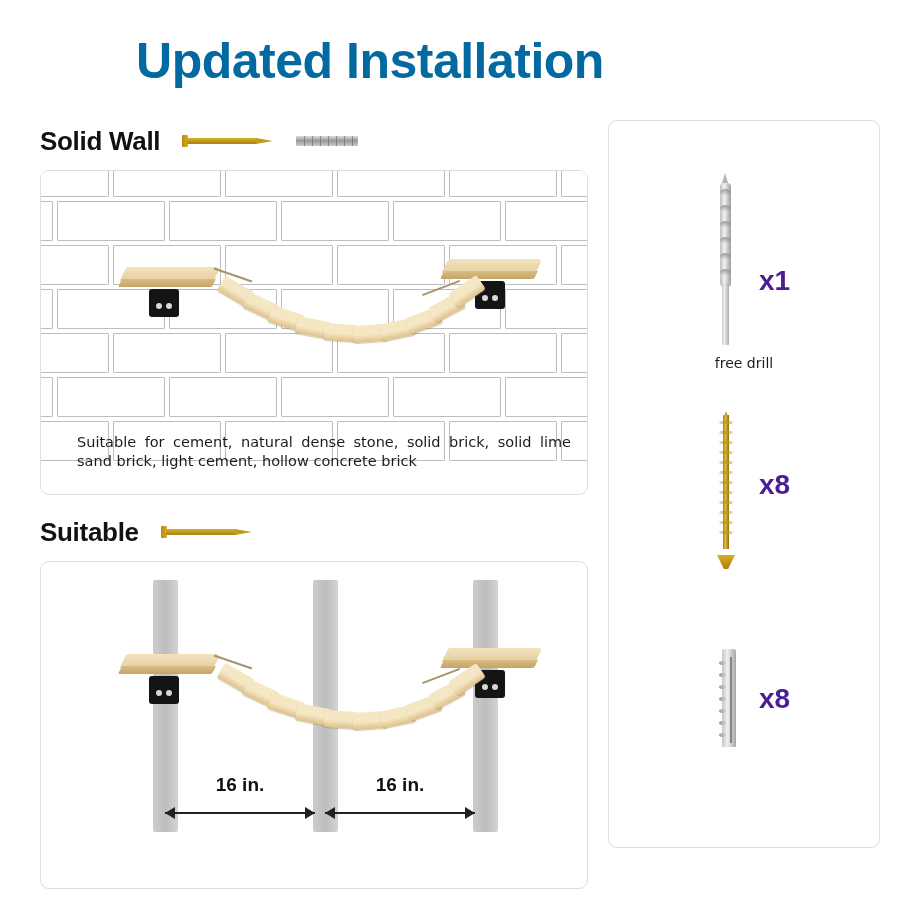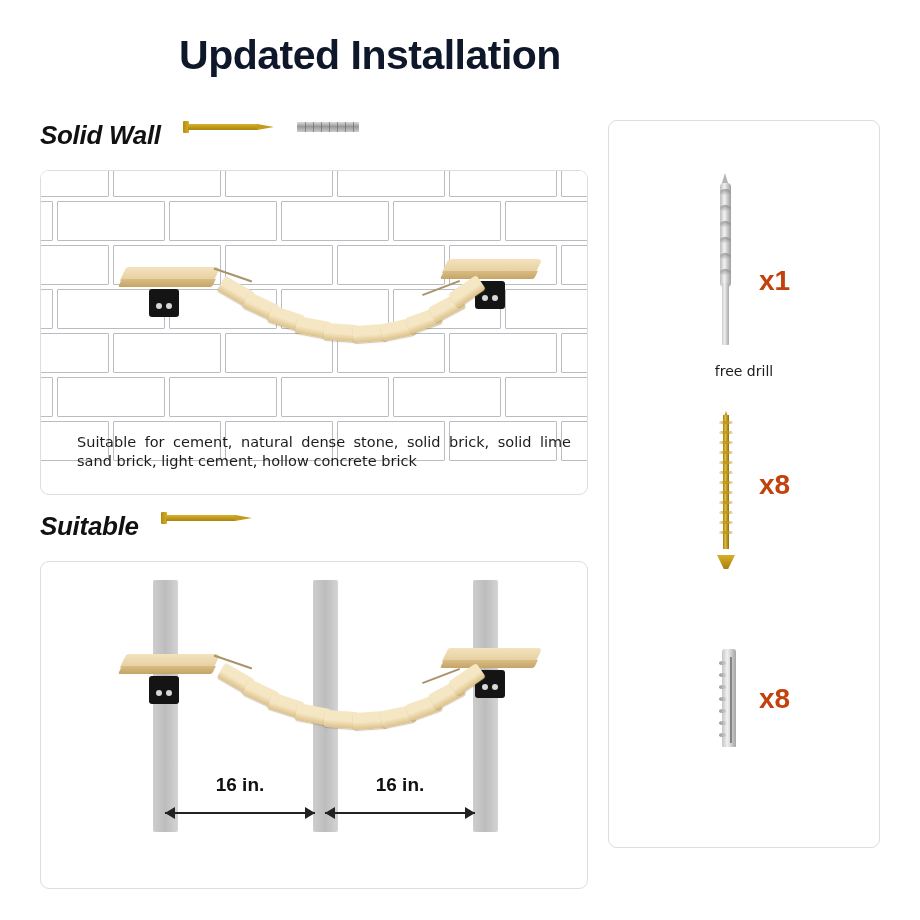--- a/index.html
+++ b/index.html
@@ -10,32 +10,32 @@
     font-family: "Liberation Sans", "DejaVu Sans", sans-serif;
     position: relative;
     overflow: hidden;
   }
 
   
   .page-title {
     position: absolute;
     top: 32px; left: 0; width: 740px;
     text-align: center;
-    font-size: 41px;
+    font-size: 50px;
     font-weight: bold;
     letter-spacing: -0.5px;
-    color: #0f172a;
+    color: #0369a1;
   }
 
   
   .left-col { position: absolute; left: 40px; top: 120px; width: 548px; }
 
   .section-head {
-    display: flex; align-items: flex-start; gap: 22px;
-    height: 42px; margin-bottom: 8px; font-style: italic;
+    display: flex; align-items: center; gap: 22px;
+    height: 42px; margin-bottom: 8px;
   }
   .section-head .head-label {
     font-size: 26px; font-weight: bold; color: #111; letter-spacing: -0.3px;
   }
 
   
   .screw-icon-h { position: relative; width: 92px; height: 14px; }
   .screw-icon-h .sh-head {
     position: absolute; left: 0; top: 1px;
     width: 6px; height: 12px;
@@ -168,21 +168,21 @@
   .right-col { position: absolute; left: 608px; top: 120px; width: 272px; }
   .hw-title {
     font-size: 26px; font-weight: bold; color: #111;
     letter-spacing: -0.3px; height: 42px; line-height: 42px;
     margin-bottom: 8px; white-space: nowrap;
   }
   .hw-panel { width: 272px; height: 728px; }
 
   .hw-item { position: absolute; left: 0; width: 100%; }
   .hw-count {
-    position: absolute; font-size: 28px; font-weight: bold; color: #c2410c; text-align: center;
+    position: absolute; font-size: 28px; font-weight: bold; color: #4c1d95; text-align: center;
   }
   .hw-caption {
     position: absolute; width: 100%; text-align: center;
     font-size: 14px; color: #1c1c1c;
     font-family: "DejaVu Sans", sans-serif;
   }
 
   
   .drill { position: absolute; left: 108px; width: 16px; height: 172px; }
   .drill .d-shank {
@@ -448,21 +448,21 @@
         <div class="d-flute"></div>
         <div class="d-twist" style="top:16px"></div>
         <div class="d-twist" style="top:32px"></div>
         <div class="d-twist" style="top:48px"></div>
         <div class="d-twist" style="top:64px"></div>
         <div class="d-twist" style="top:80px"></div>
         <div class="d-twist" style="top:96px"></div>
         <div class="d-shank"></div>
       </div>
       <span class="hw-count" style="left:150px;top:92px">x1</span>
-      <span class="hw-caption" style="top:190px">free drill</span>
+      <span class="hw-caption" style="top:182px">free drill</span>
     </div>
 
     <div class="hw-item" style="top:290px;height:170px">
       <div class="vscrew">
         <div class="vs-tip"></div>
         <div class="vs-shaft"></div>
         <div class="vs-thread" style="top:10px"></div>
           <div class="vs-thread" style="top:20px"></div>
         <div class="vs-thread" style="top:30px"></div>
           <div class="vs-thread" style="top:40px"></div>

